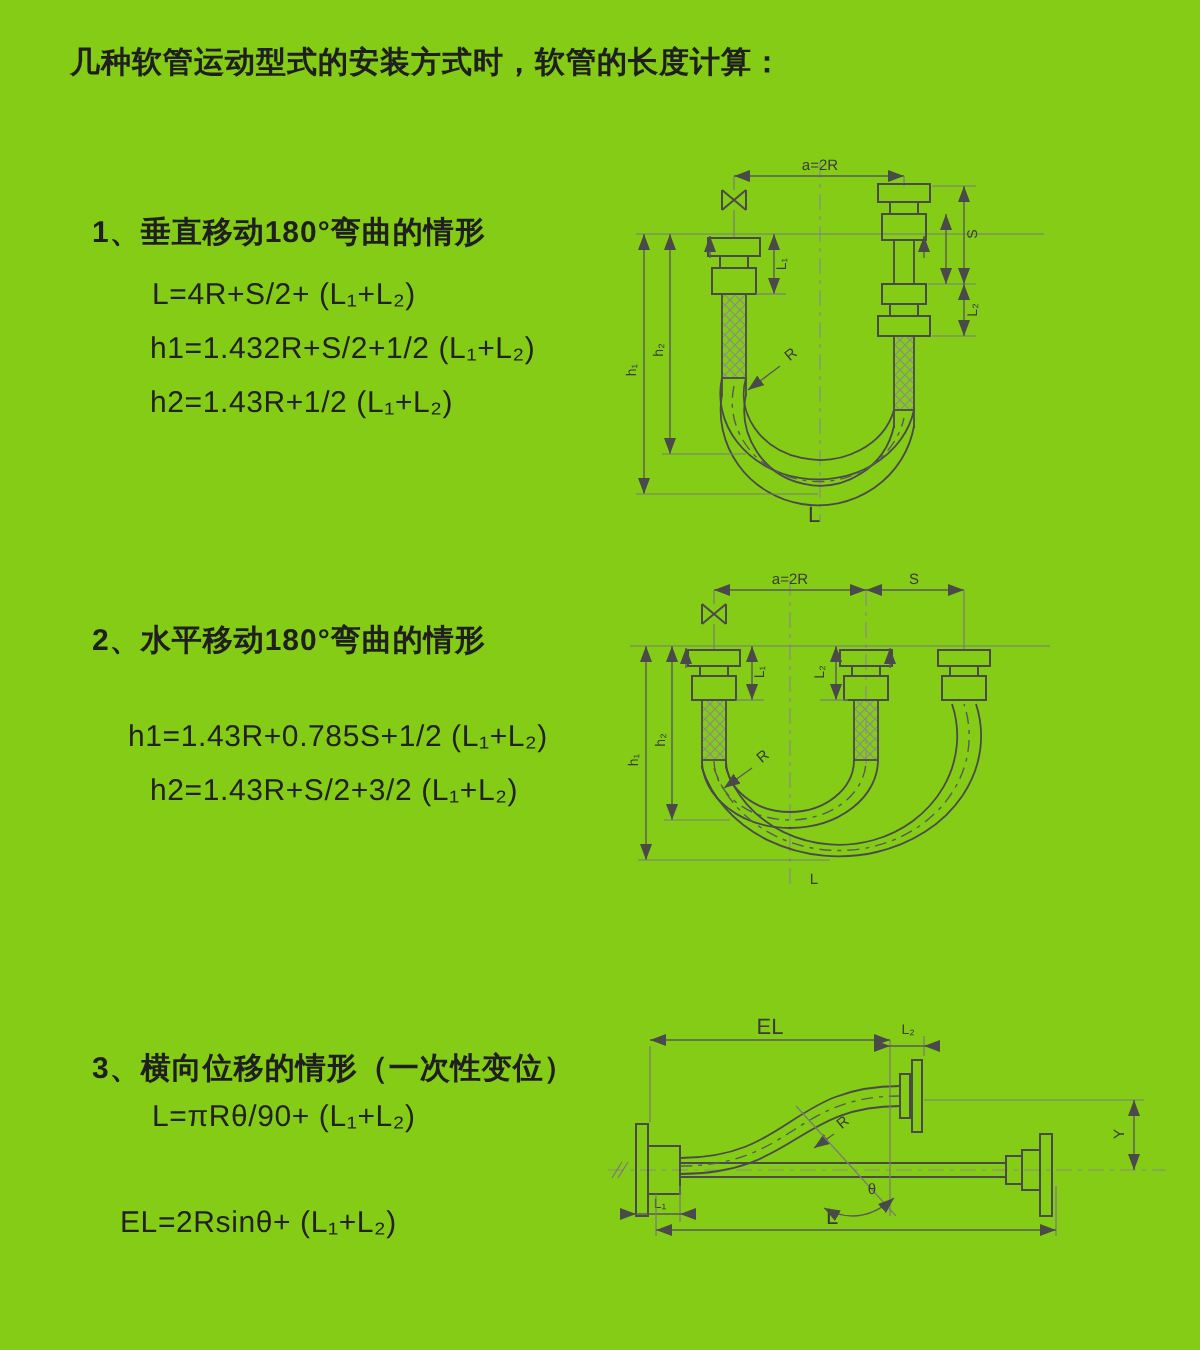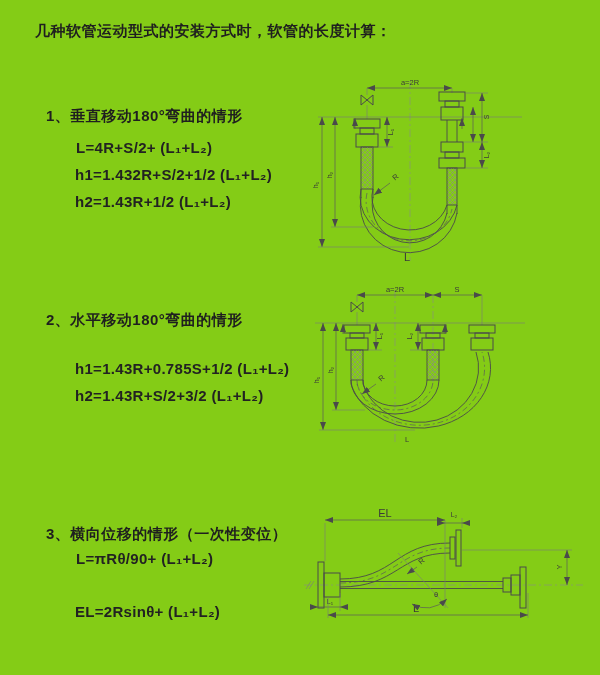--- a/index.html
+++ b/index.html
@@ -1,20 +1,20 @@
 <!DOCTYPE html>
 <html><head>
 <meta charset="utf-8">
 <style>
   html,body{margin:0;padding:0;background:#e8e8e8;}
   .page{position:relative;width:600px;height:675px;background:#84cc16;overflow:hidden;
         font-family:"Liberation Sans","DejaVu Sans",sans-serif;color:#1f1f1f;padding-left:43px;}
   .title{position:absolute;left:35px;top:22px;font-size:15px;font-weight:bold;letter-spacing:.5px;white-space:nowrap;}
   .sec-heading{position:absolute;font-size:15px;font-weight:bold;letter-spacing:.5px;white-space:nowrap;}
-  .formula{position:absolute;font-size:15px;font-weight:bold;letter-spacing:.3px;color:#222;white-space:nowrap;}
+  .formula{position:absolute;font-size:15px;font-weight:normal;letter-spacing:.3px;color:#222;white-space:nowrap;}
   .diag{position:absolute;}
   svg text{font-family:"Liberation Sans","DejaVu Sans",sans-serif;fill:#3a3a3a;}
   .dimtxt{font-size:7.5px;}
   .dimtxt-sm{font-size:7px;}
   .biglbl{font-size:11px;}
   .obj{stroke:#4a4a4a;stroke-width:1;fill:none;}
   .wall{stroke:#4a4a4a;stroke-width:.9;fill:none;}
   .thin{stroke:#7a7a7a;stroke-width:.6;fill:none;}
   .dim{stroke:#5a5a5a;stroke-width:.7;fill:none;}
   .cl{stroke:#8a8a8a;stroke-width:.6;fill:none;stroke-dasharray:8 3 2 3;}
@@ -27,26 +27,26 @@
 <div class="page">
 
   <div class="title">几种软管运动型式的安装方式时，软管的长度计算：</div>
 
   <div class="sec-heading" style="left:46px;top:107px">1、垂直移动180°弯曲的情形</div>
   <div class="formula" style="left:76px;top:139px">L=4R+S/2+ (L₁+L₂)</div>
   <div class="formula" style="left:75px;top:166px">h1=1.432R+S/2+1/2 (L₁+L₂)</div>
   <div class="formula" style="left:75px;top:193px">h2=1.43R+1/2 (L₁+L₂)</div>
 
   <div class="sec-heading" style="left:46px;top:311px">2、水平移动180°弯曲的情形</div>
-  <div class="formula" style="left:75px;top:360px">h1=1.43R+0.785S+1/2 (L₁+L₂)</div>
+  <div class="formula" style="left:64px;top:360px">h1=1.43R+0.785S+1/2 (L₁+L₂)</div>
   <div class="formula" style="left:75px;top:387px">h2=1.43R+S/2+3/2 (L₁+L₂)</div>
 
   <div class="sec-heading" style="left:46px;top:525px">3、横向位移的情形（一次性变位）</div>
   <div class="formula" style="left:76px;top:550px">L=πRθ/90+ (L₁+L₂)</div>
-  <div class="formula" style="left:75px;top:603px">EL=2Rsinθ+ (L₁+L₂)</div>
+  <div class="formula" style="left:60px;top:603px">EL=2Rsinθ+ (L₁+L₂)</div>
 
   <svg class="diag" style="left:310px;top:75px" width="245" height="192" viewBox="0 0 245 192">
     <defs>
       <marker id="ar1" markerUnits="userSpaceOnUse" markerWidth="9" markerHeight="7" refX="8" refY="3" orient="auto-start-reverse">
         <path d="M0,0 L8,3 L0,6 Z" fill="#4a4a4a"></path>
       </marker>
       <pattern id="br1" width="5" height="5" patternUnits="userSpaceOnUse">
         <path d="M0,5 L5,0 M0,0 L5,5" stroke="#8a8a8a" stroke-width=".6"></path>
       </pattern>
     </defs>

